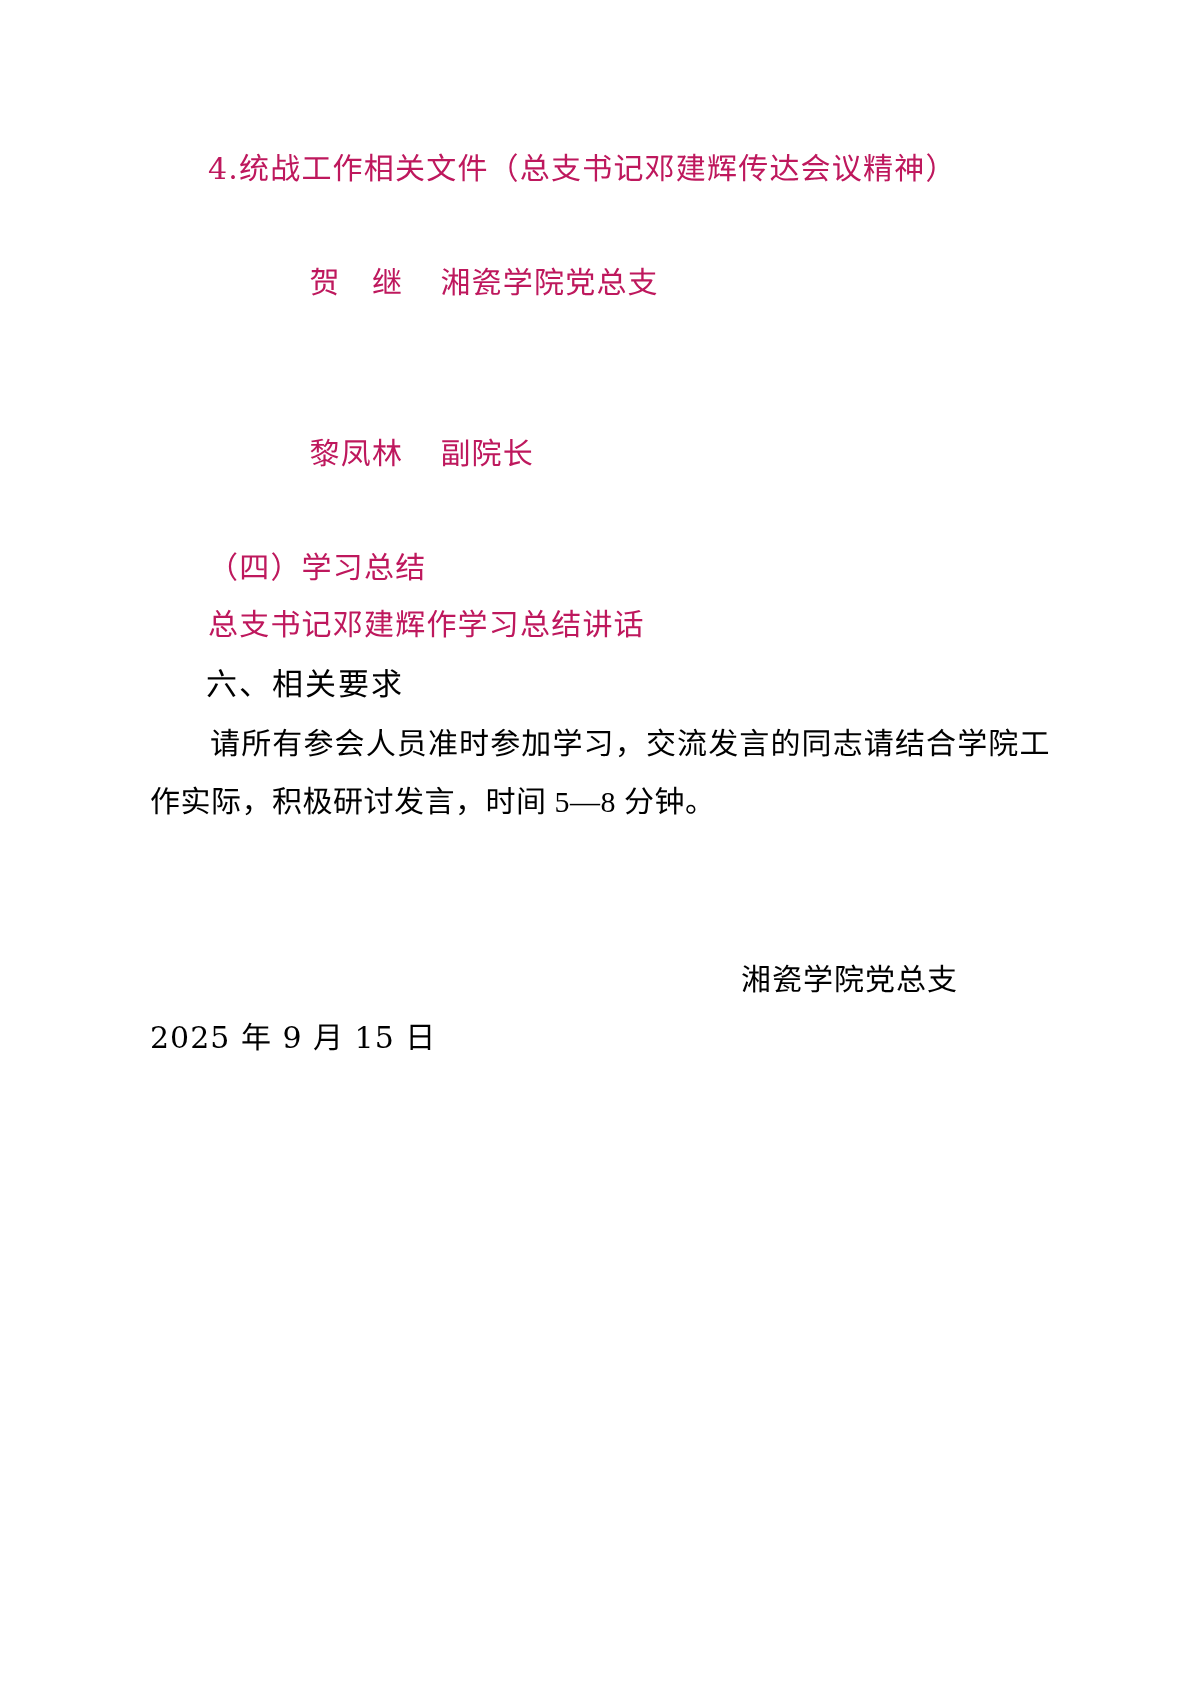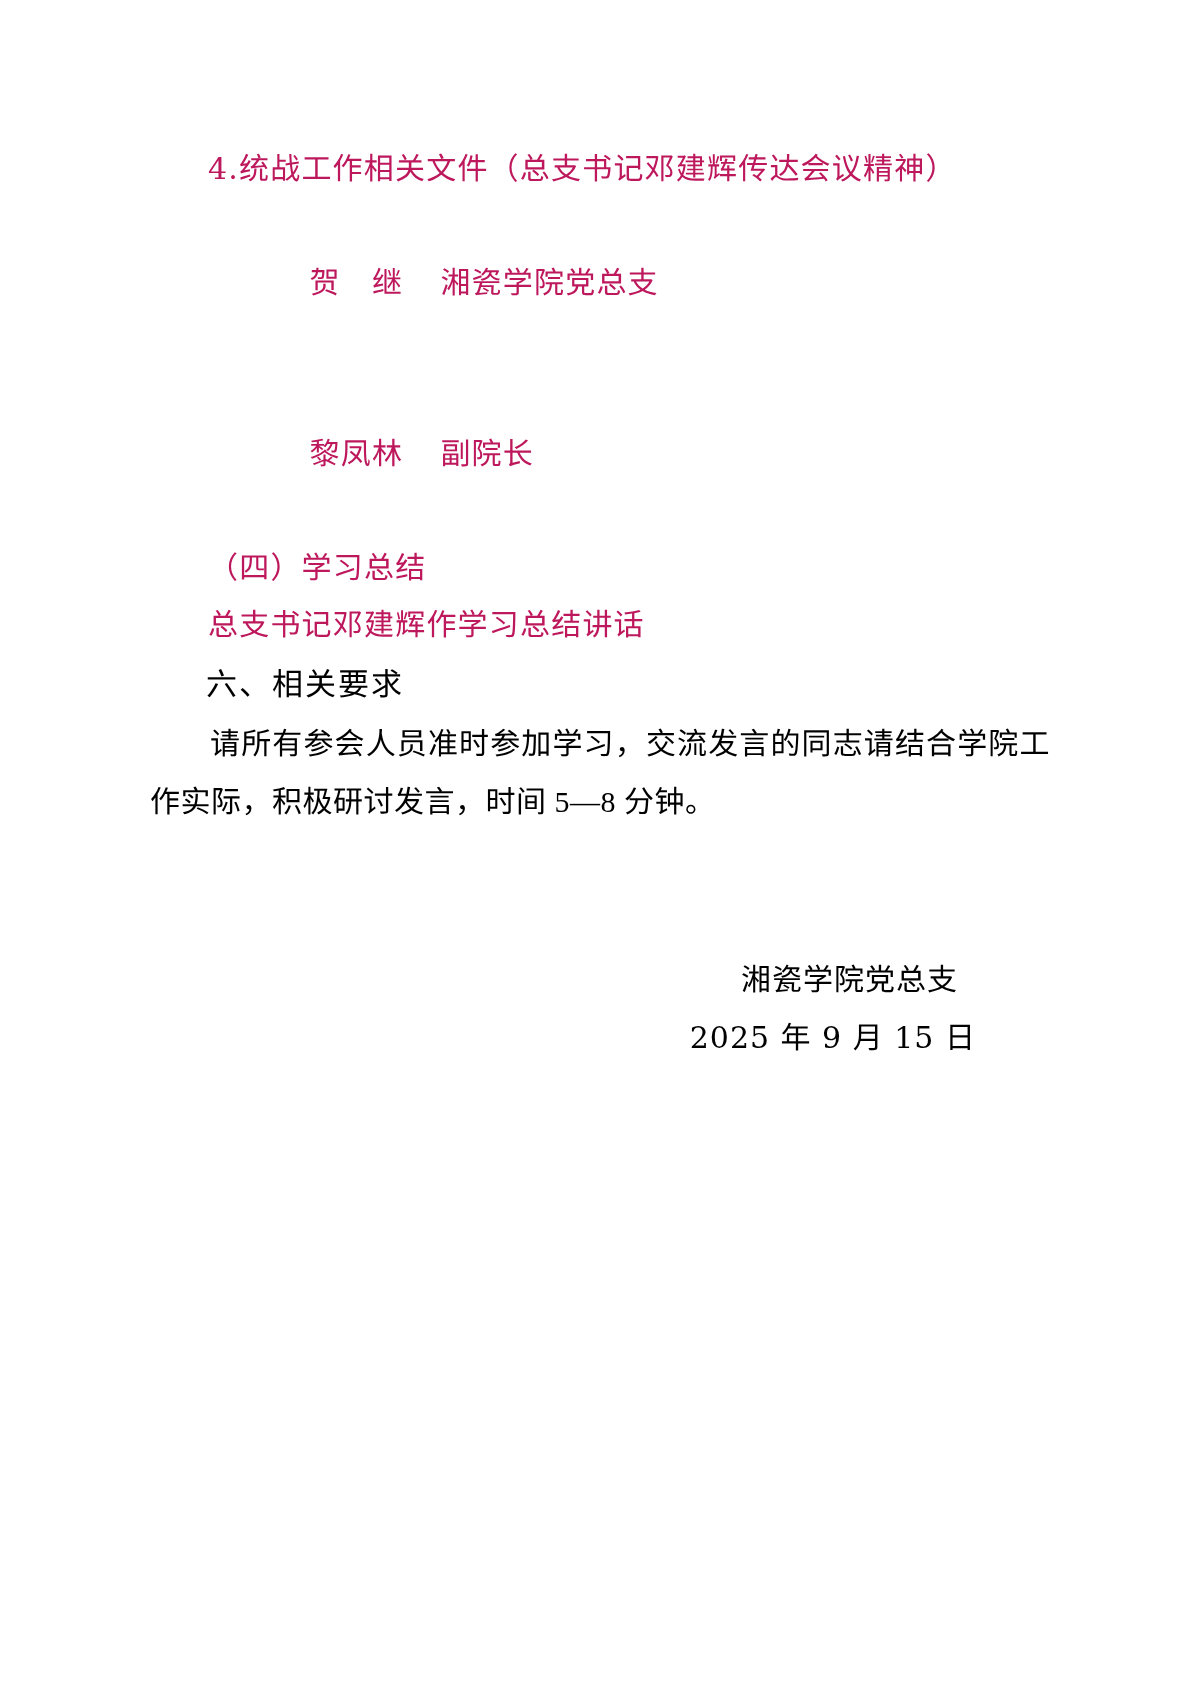--- a/index.html
+++ b/index.html
@@ -60,21 +60,21 @@
     font-size: 30px;
     line-height: 58px;
     letter-spacing: 1px;
     text-align: right;
     padding-right: 92px;
   }
   .sign-date {
     font-size: 30px;
     line-height: 58px;
     letter-spacing: 1px;
-    text-align: right;
+    text-align: left;
     padding-right: 74px;
   }
   .name-col {
     display: inline-block;
     min-width: 168px;
     text-align: center;
   }
 </style>
 </head>
 <body>

